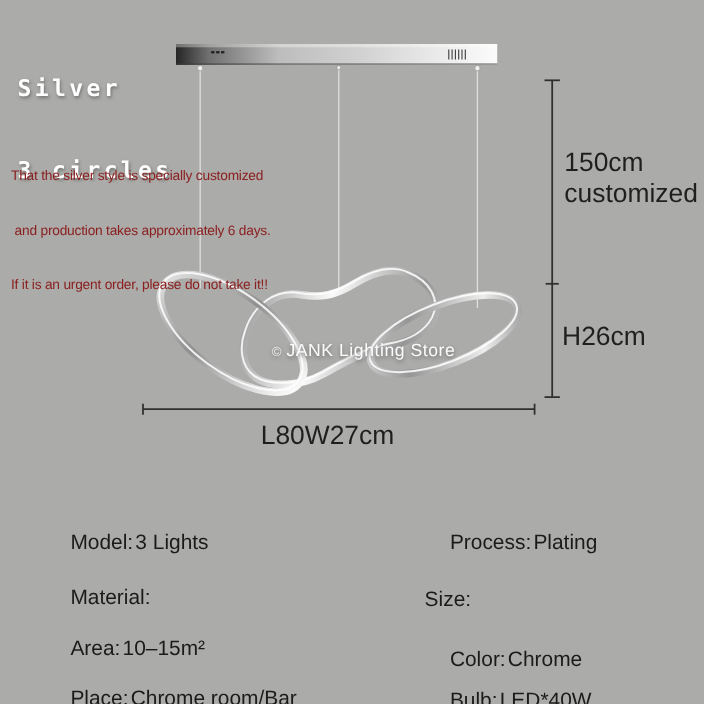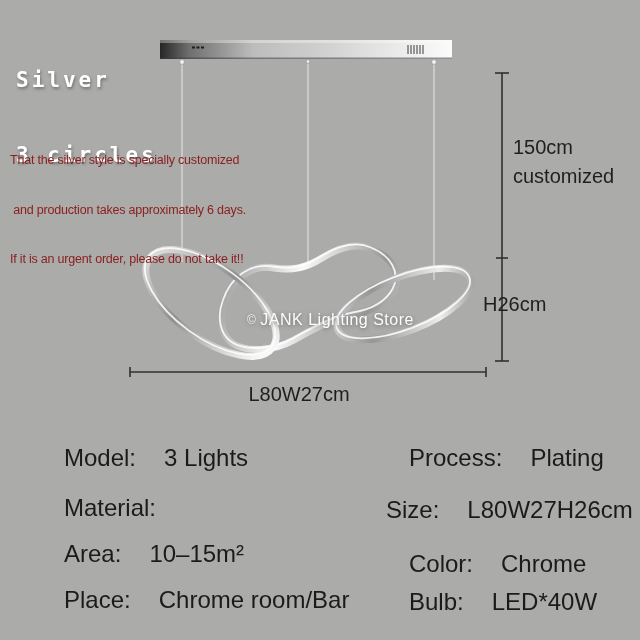--- a/index.html
+++ b/index.html
@@ -23,39 +23,40 @@
   }
   
   .warning{
     position:absolute;left:10px;top:119px;
     color:var(--warning-text,#8b2020);
     font-size:12.5px;font-weight:normal;
     letter-spacing:-0.2px;line-height:16.5px;
     white-space:pre;
   }
   
-  .dim{position:absolute;color:#1f1f1f;font-size:20px;}
+  .dim{position:absolute;color:#1f1f1f;font-size:24px;}
   .dim-drop{left:513px;top:133px;line-height:29px;}
-  .dim-h{left:483px;top:293px;}
-  .dim-w{left:224px;top:383px;width:150px;text-align:center;}
+  .dim-h{left:511px;top:293px;}
+  .dim-w{left:237px;top:383px;width:150px;text-align:left;}
   
   .watermark{
     position:absolute;left:247px;top:311px;
     color:#ffffff;font-size:16px;letter-spacing:.5px;
     opacity:.96;
     text-shadow:0 1px 4px rgba(90,90,90,.8);
     display:flex;align-items:center;gap:4px;
   }
   .wm-icon{font-size:12px;opacity:.8;}
   
   .spec-row{
     position:absolute;
-    display:flex;gap:28px;
-    color:#1b1b1b;font-size:24px;line-height:22px;
+    display:flex;gap:2px;
+    color:#1b1b1b;font-size:19px;line-height:22px;
     white-space:nowrap;
+    margin-top:36px;
   }
 </style>
 </head>
 <body>
 
 <div class="stage">
 
   <svg class="fixture" width="640" height="430" viewBox="0 0 640 430">
     <defs>
       <linearGradient id="barGrad" x1="0" y1="0" x2="1" y2="0">
@@ -179,21 +180,20 @@
   <div class="spec-row" style="left:64px;top:589px">
     <span>Place:</span>
     <span>Chrome room/Bar</span>
   </div>
   <div class="spec-row" style="left:409px;top:447px">
     <span>Process:</span>
     <span>Plating</span>
   </div>
   <div class="spec-row" style="left:386px;top:499px">
     <span>Size:</span>
-    <span>L80W27H26cm</span>
   </div>
   <div class="spec-row" style="left:409px;top:553px">
     <span>Color:</span>
     <span>Chrome</span>
   </div>
   <div class="spec-row" style="left:409px;top:591px">
     <span>Bulb:</span>
     <span>LED*40W</span>
   </div>
 

